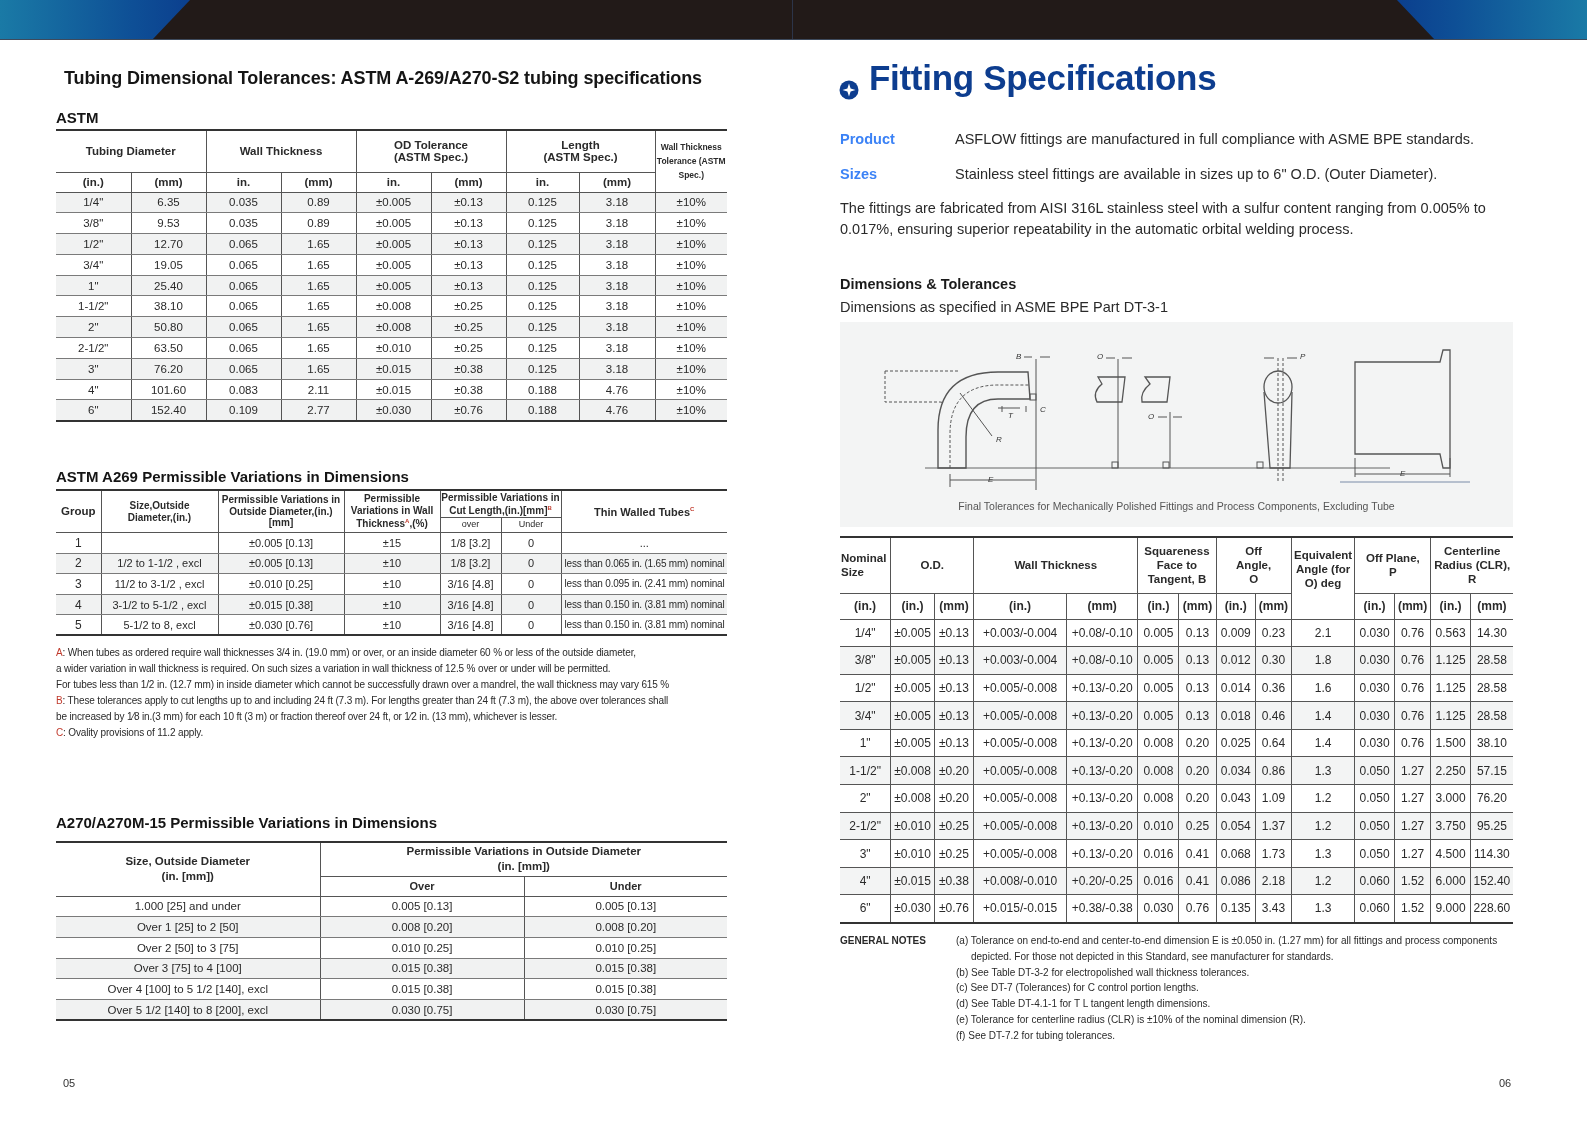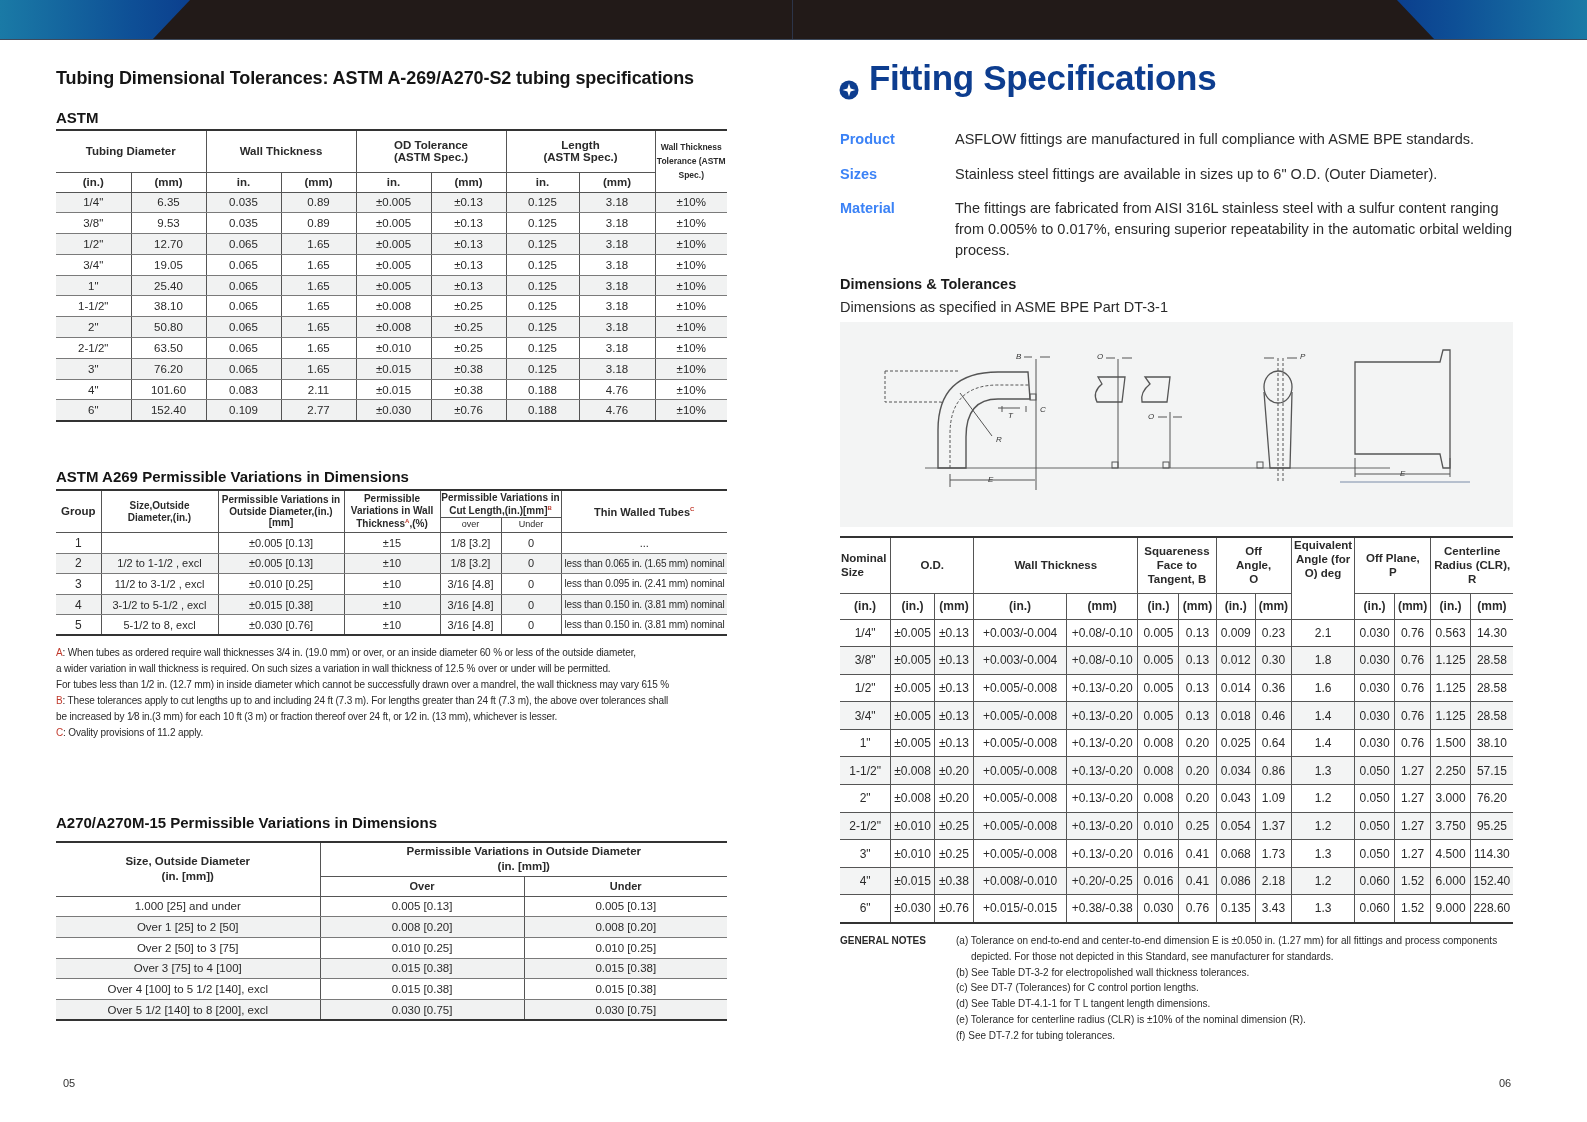--- a/index.html
+++ b/index.html
@@ -94,21 +94,21 @@
 <body>
 
 <div class="topbar">
   <div class="grad-left"></div>
   <div class="seam"></div>
   <div class="grad-right"></div>
   <div class="underline"></div>
 </div>
 
 <div class="page left">
-  <h2 class="sec-title" style="left:56px; top:28px;">Tubing Dimensional Tolerances: ASTM A-269/A270-S2 tubing specifications</h2>
+  <h2 class="sec-title" style="left:64px; top:28px;">Tubing Dimensional Tolerances: ASTM A-269/A270-S2 tubing specifications</h2>
   <h3 class="sub-title" style="left:56px; top:69px;">ASTM</h3>
 
   <table id="t1">
     <colgroup>
       <col style="width:75px">
         <col style="width:75px">
         <col style="width:75px">
         <col style="width:75px">
       <col style="width:75px">
         <col style="width:75px">
@@ -416,21 +416,20 @@
 
   <div class="spec-row" style="top:89px;">
     <div class="lbl">Product</div>
     <div class="val">ASFLOW fittings are manufactured in full compliance with ASME BPE standards.</div>
   </div>
   <div class="spec-row" style="top:124px;">
     <div class="lbl">Sizes</div>
     <div class="val">Stainless steel fittings are available in sizes up to 6" O.D. (Outer Diameter).</div>
   </div>
   <div class="spec-row" style="top:158px;">
-    <div class="lbl">Material</div>
     <div class="val">The fittings are fabricated from AISI 316L stainless steel with a sulfur content ranging from 0.005% to 0.017%, ensuring superior repeatability in the automatic orbital welding process.</div>
   </div>
 
   <div class="dt-title">Dimensions &amp; Tolerances</div>
   <div class="dt-sub">Dimensions as specified in ASME BPE Part DT-3-1</div>
 
   <div class="diagram">
     <svg width="673" height="170" viewBox="0 0 673 170">
       <g stroke="#555" fill="none" stroke-width="1">
 
@@ -468,20 +467,21 @@
         <text x="257" y="37">O</text>
         <text x="308" y="97">O</text>
         <text x="460" y="37">P</text>
         <text x="200" y="90">C</text>
         <text x="168" y="96">T</text>
         <text x="156" y="120">R</text>
         <text x="148" y="160">E</text>
         <text x="560" y="154">E</text>
       </g>
     </svg>
+    <div class="cap">Final Tolerances for Mechanically Polished Fittings and Process Components, Excluding Tube</div>
   </div>
 
   <table id="t4">
     <colgroup>
       <col style="width:51px">
         <col style="width:44px">
         <col style="width:40px">
         <col style="width:94px">
         <col style="width:72px">
       <col style="width:40px">
@@ -494,21 +494,21 @@
         <col style="width:40px">
         <col style="width:43px">
     </colgroup>
     <thead>
       <tr class="r1">
         <th class="nom">Nominal Size</th>
         <th colspan="2">O.D.</th>
         <th colspan="2">Wall Thickness</th>
         <th colspan="2" style="padding:0 6px;">Squareness Face to Tangent, B</th>
         <th colspan="2" style="padding:0 14px;">Off Angle, O</th>
-        <th rowspan="2" style="vertical-align:top; margin-top:48px;">Equivalent Angle (for O) deg</th>
+        <th rowspan="2" style="vertical-align:top; padding-top:10px;margin-top:48px;">Equivalent Angle (for O) deg</th>
         <th colspan="2" style="padding:0 10px;">Off Plane, P</th>
         <th colspan="2" class="last">Centerline Radius (CLR), R</th>
       </tr>
       <tr class="r2" id="t4-sub">
           <th>(in.)</th>
           <th>(in.)</th>
           <th>(mm)</th>
           <th>(in.)</th>
           <th>(mm)</th>
           <th>(in.)</th>

